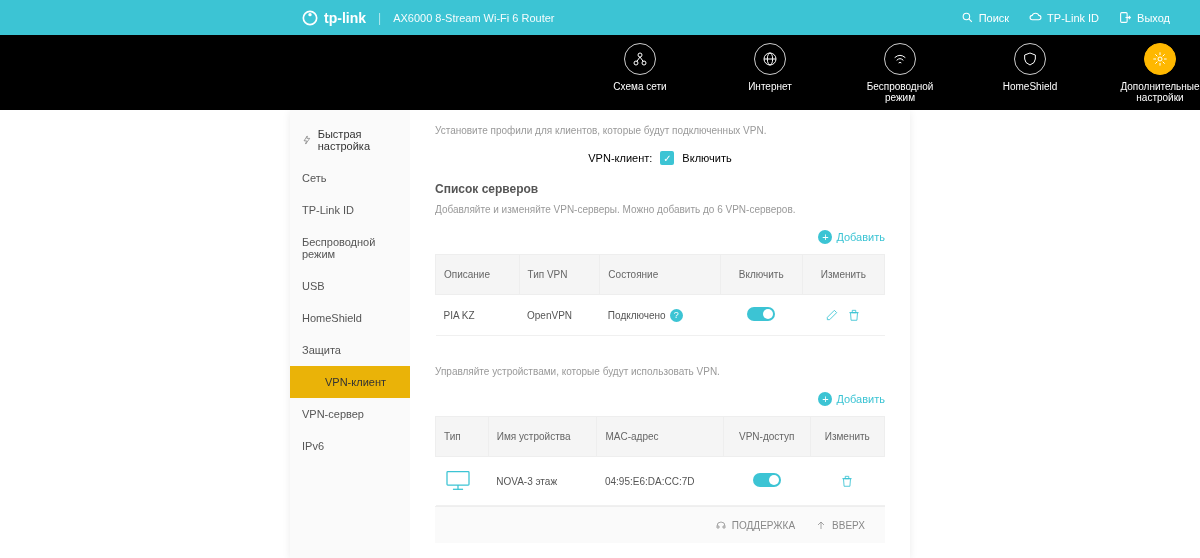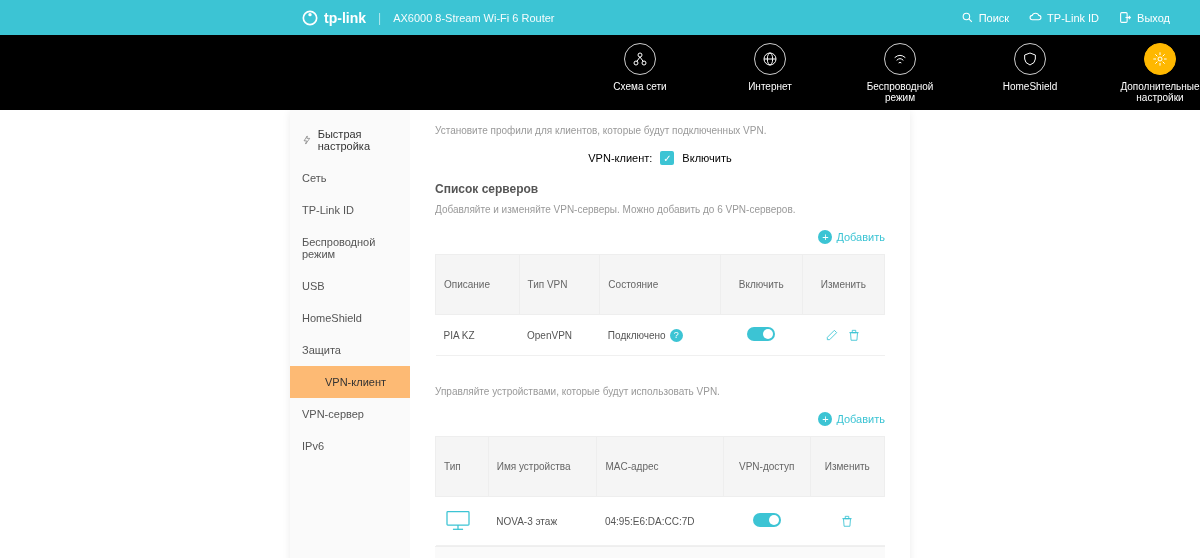--- a/index.html
+++ b/index.html
@@ -13,31 +13,31 @@
 .top-right { margin-left: auto; display: flex; gap: 20px; align-items: center; font-size: 11px; }
 .top-right-item { display: flex; align-items: flex-end; gap: 5px; cursor: pointer; }
 .nav-bar { background: #000000; height: 75px; display: flex; justify-content: flex-end; gap: 50px; padding-top: 8px; }
 .nav-item { display: flex; flex-direction: column; align-items: center; gap: 6px; color: #fff; font-size: 10px; cursor: pointer; text-align: center; width: 80px; }
 .nav-icon { width: 32px; height: 32px; border: 1.5px solid rgba(255,255,255,0.8); border-radius: 50%; display: flex; align-items: center; justify-content: center; }
 .nav-item.active .nav-icon { background: #ffb800; border-color: #ffb800; }
 .main-wrap { display: flex; justify-content: center; background: #fff; }
 .main-container { width: 620px; display: flex; box-shadow: 0 2px 8px rgba(0,0,0,0.08); }
 .sidebar { width: 120px; background: #fafafa; padding-top: 8px; }
 .sidebar-item { padding: 10px 12px; font-size: 11px; color: #555; cursor: pointer; display: flex; align-items: center; gap: 6px; }
-.sidebar-item.active { background: #fdba74; color: #333; padding-left: 35px; }
+.sidebar-item.active { background: #eab308; color: #333; padding-left: 35px; }
 .sidebar-item:first-child { color: #333; justify-content: flex-end; }
 .content { flex: 1; padding: 15px 25px; background: #fff; }
 .section-desc { font-size: 10px; color: #999; margin-bottom: 15px; }
 .center-row { display: flex; justify-content: center; align-items: center; gap: 8px; margin: 15px 0 17px; font-size: 11px; }
 .checkbox { width: 14px; height: 14px; background: #3cc4d4; border-radius: 2px; display: inline-flex; align-items: center; justify-content: center; color: #fff; font-size: 10px; }
 .section-title { font-size: 12px; color: #555; font-weight: bold; margin-bottom: 8px; }
 .add-link { display: flex; justify-content: flex-end; align-items: center; gap: 4px; color: #3cc4d4; font-size: 11px; margin: 15px 0 10px; cursor: pointer; }
 .add-icon { width: 14px; height: 14px; border-radius: 50%; background: #3cc4d4; color: #fff; display: inline-flex; align-items: center; justify-content: center; font-size: 11px; line-height: 1; }
 table { width: 100%; border-collapse: collapse; font-size: 10px; }
-th { background: #f5f5f5; padding: 24px 8px; text-align: left; color: #666; font-weight: normal; border: 1px solid #eee; }
+th { background: #f5f5f5; padding: 14px 8px; text-align: left; color: #666; font-weight: normal; border: 1px solid #eee; }
 th:nth-child(4), th:nth-child(5) { text-align: center; }
 td { padding: 12px 8px; color: #555; border-bottom: 1px solid #f0f0f0; }
 td:nth-child(4), td:nth-child(5) { text-align: center; }
 .toggle { width: 28px; height: 14px; background: #3cc4d4; border-radius: 7px; position: relative; display: inline-block; cursor: pointer; }
 .toggle::after { content: ''; position: absolute; width: 10px; height: 10px; background: #fff; border-radius: 50%; top: 2px; right: 2px; }
 .action-icons { display: flex; gap: 8px; justify-content: center; }
 .help-icon { width: 13px; height: 13px; background: #3cc4d4; color: #fff; border-radius: 50%; display: inline-flex; align-items: center; justify-content: center; font-size: 9px; margin-left: 4px; }
 .device-icon { width: 28px; height: 22px; }
 .spacer { height: 30px; }
 .footer { display: flex; justify-content: flex-end; gap: 20px; padding: 12px 20px; font-size: 10px; color: #888; background: #fafafa; border-top: 1px solid #eee; }

